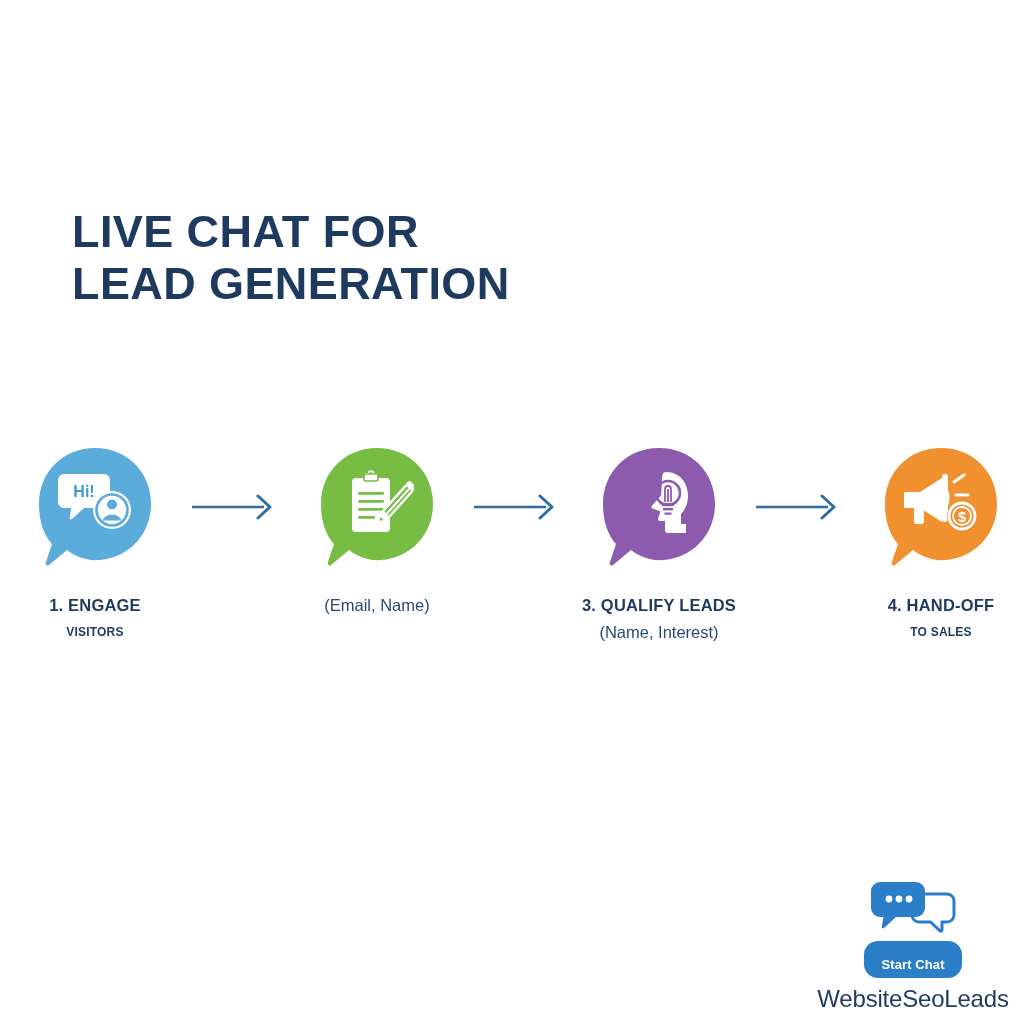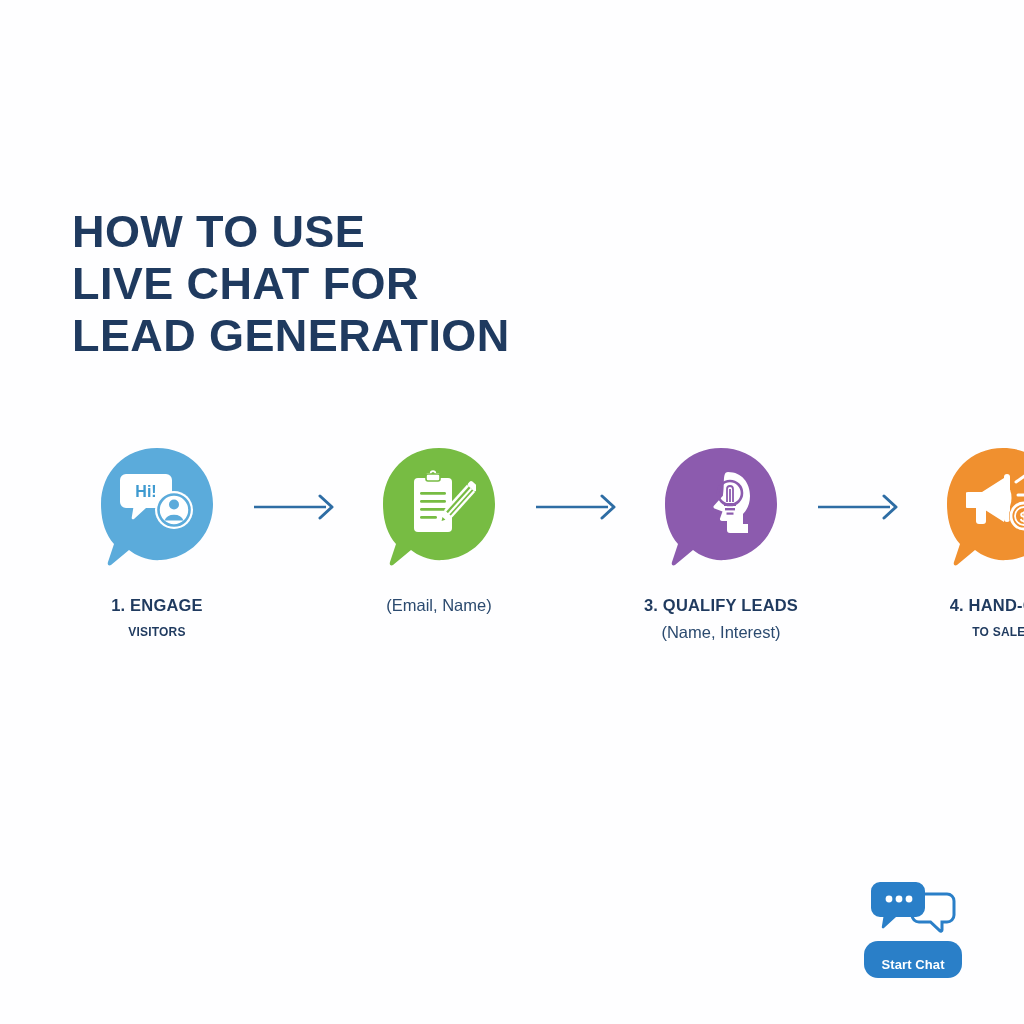--- a/index.html
+++ b/index.html
@@ -39,21 +39,21 @@
   
   #steps-row {
     position: absolute;
     left: 62px;
     top: 446px;
     width: 912px;
     height: 210px;
     display: flex;
     flex-direction: row;
     align-items: flex-start;
-    justify-content: space-between;
+    justify-content: center;
   }
   .step {
     width: 190px;
     display: flex;
     flex-direction: column;
     align-items: center;
   }
   .step-icon-wrap {
     width: 120px;
     height: 122px;
@@ -147,21 +147,20 @@
     letter-spacing: -0.2px;
     white-space: nowrap;
   }
 </style>
 </head>
 <body>
 
 <div id="canvas">
 
   <div id="title-block">
-    <div class="title-line">HOW TO USE</div>
     <div class="title-line">LIVE CHAT FOR</div>
     <div class="title-line">LEAD GENERATION</div>
   </div>
 
   <div id="steps-row">
 
     <div class="step">
       <div class="step-icon-wrap">
         <svg class="bubble" viewBox="0 0 120 122">
           <path d="M60 2 C92 2 116 26 116 58 C116 88 94 112 64 114 C50 115 40 110 32 104 L14 119 C12 120 10 119 11 116 L17 98 C8 88 4 74 4 58 C4 26 28 2 60 2 Z" fill="#5babdb"></path>
@@ -294,15 +293,16 @@
     <svg id="logo-bubbles" viewBox="0 0 88 58">
 
       <path d="M50 14 h28 a7 7 0 0 1 7 7 v14 a7 7 0 0 1 -7 7 h-5 v8 a1.2 1.2 0 0 1 -2 0.9 l-9.5 -8.9 h-11.5 a7 7 0 0 1 -7 -7 v-14 a7 7 0 0 1 7 -7 z" fill="#ffffff" stroke="#2a7fc8" stroke-width="3"></path>
 
       <path d="M11 2 h36 a9 9 0 0 1 9 9 v17 a9 9 0 0 1 -9 9 h-20 l-12 11 a1.3 1.3 0 0 1 -2.2 -1.1 l1.6 -9.9 h-3.4 a9 9 0 0 1 -9 -9 v-17 a9 9 0 0 1 9 -9 z" fill="#2a7fc8"></path>
       <circle cx="20" cy="19" r="3.4" fill="#ffffff"></circle>
       <circle cx="30" cy="19" r="3.4" fill="#ffffff"></circle>
       <circle cx="40" cy="19" r="3.4" fill="#ffffff"></circle>
     </svg>
     <button id="start-chat-pill">Start Chat</button>
+    <div id="brand-name">WebsiteSeoLeads</div>
   </div>
 
 </div>
 
 </body></html>

